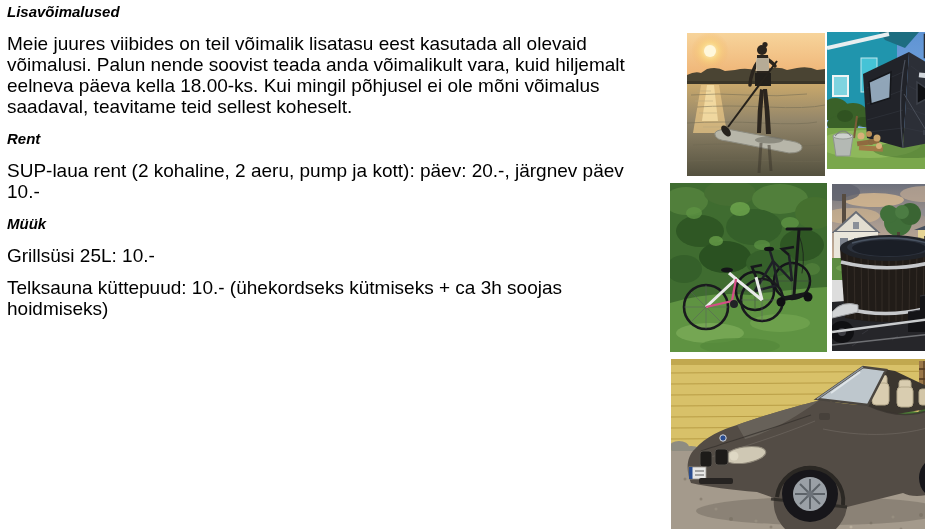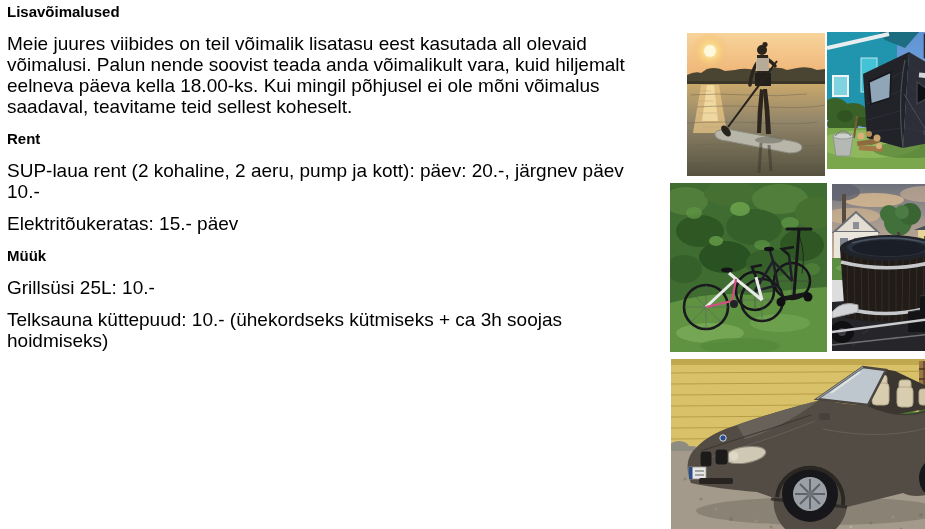--- a/index.html
+++ b/index.html
@@ -2,21 +2,21 @@
 <html><head>
 <meta charset="utf-8">
 <style>
   html,body{margin:0;padding:0;background:#fff;}
   .canvas{
     position:relative;width:925px;height:529px;background:#fff;overflow:hidden;
     font-family:"Liberation Sans",sans-serif;color:#000;
   }
   .text-col{position:absolute;left:7px;top:1px;width:620px;}
   .text-col h1,.text-col h2{
-    font-size:15px;line-height:21px;font-weight:bold;margin:0 0 11px 0;
+    font-size:15px;line-height:21px;font-weight:bold;margin:0 0 11px 0;font-style:italic;
   }
   .text-col p{
     font-size:19px;line-height:21px;margin:0 0 11px 0;
   }
   .u{ text-decoration:underline; text-decoration-color:#000; }
   .sc{ text-decoration-line:underline; text-decoration-style:wavy;
        text-decoration-color:#d93025; text-decoration-thickness:1px;
        text-underline-offset:3px; }
   .photo{position:absolute;overflow:hidden;background:#ddd;}
   .photo svg{display:block;width:100%;height:100%;}
@@ -30,21 +30,20 @@
 <body>
 
 <div class="canvas">
 
   <div class="text-col">
     <h1>Lisavõimalused</h1>
     <p>Meie juures viibides on teil võimalik lisatasu eest kasutada all olevaid võimalusi. Palun nende soovist teada anda võimalikult vara, kuid hiljemalt eelneva päeva kella 18.00-ks. Kui mingil põhjusel ei ole mõni võimalus saadaval, teavitame teid sellest koheselt.</p>
 
     <h2>Rent</h2>
     <p>SUP-laua rent (2 kohaline, 2 aeru, pump ja kott): päev: 20.-, järgnev päev 10.-</p>
-    <p>Elektritõukeratas: 15.- päev</p>
 
     <h2>Müük</h2>
     <p>Grillsüsi 25L: 10.-</p>
     <p>Telksauna küttepuud: 10.- (ühekordseks kütmiseks + ca 3h soojas hoidmiseks)</p>
   </div>
 
   <figure class="photo ph-sup" role="img" aria-label="Person paddleboarding on a lake at sunset">
     <svg viewBox="0 0 138 143" preserveAspectRatio="none">
       <defs>
         <linearGradient id="g-sky1" x1="0" y1="0" x2="0" y2="1">

